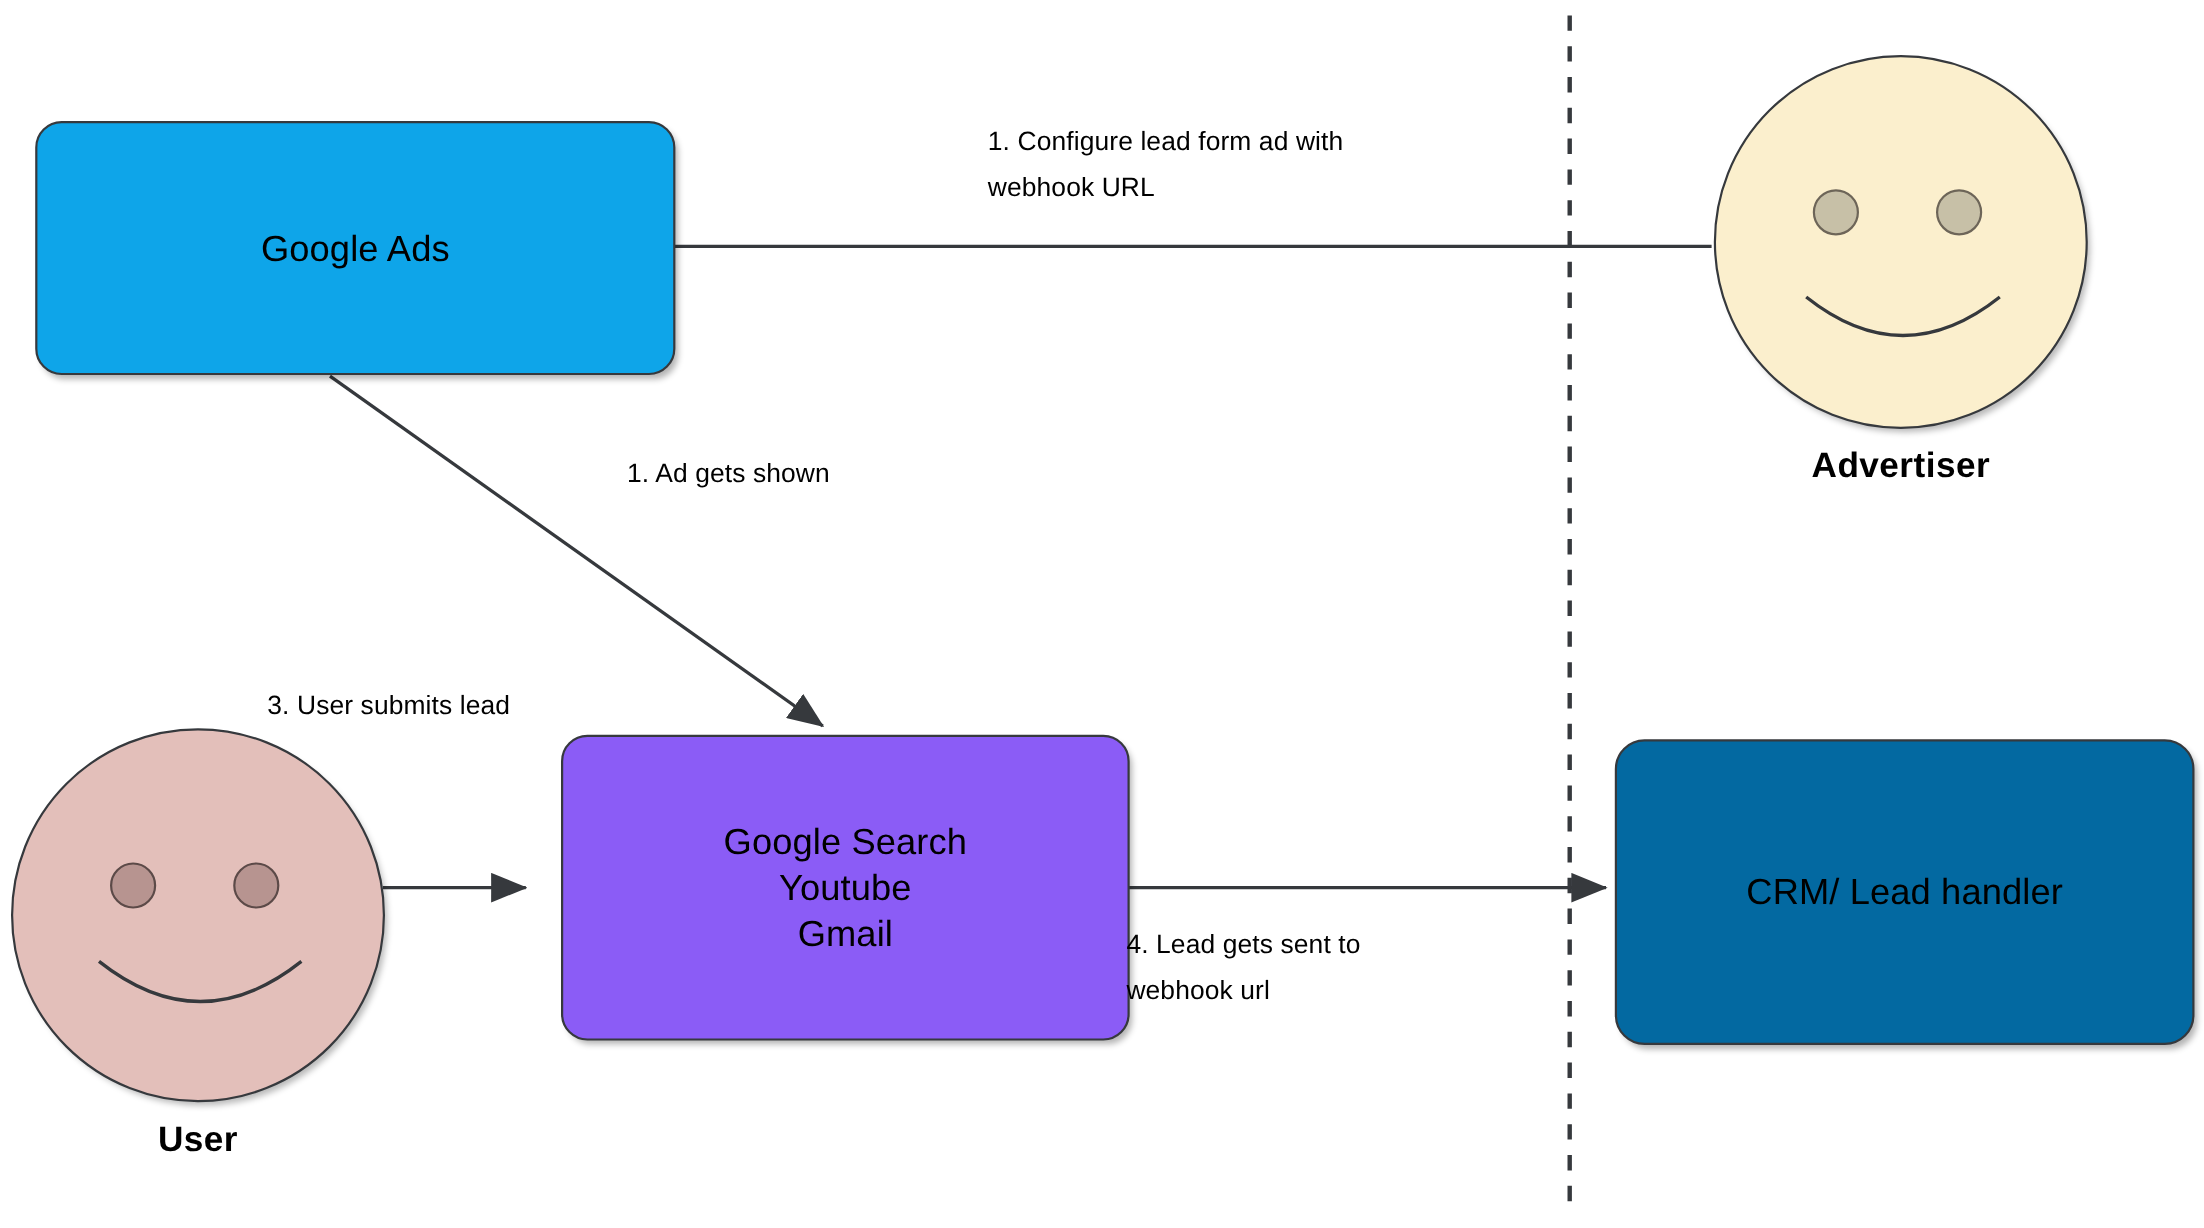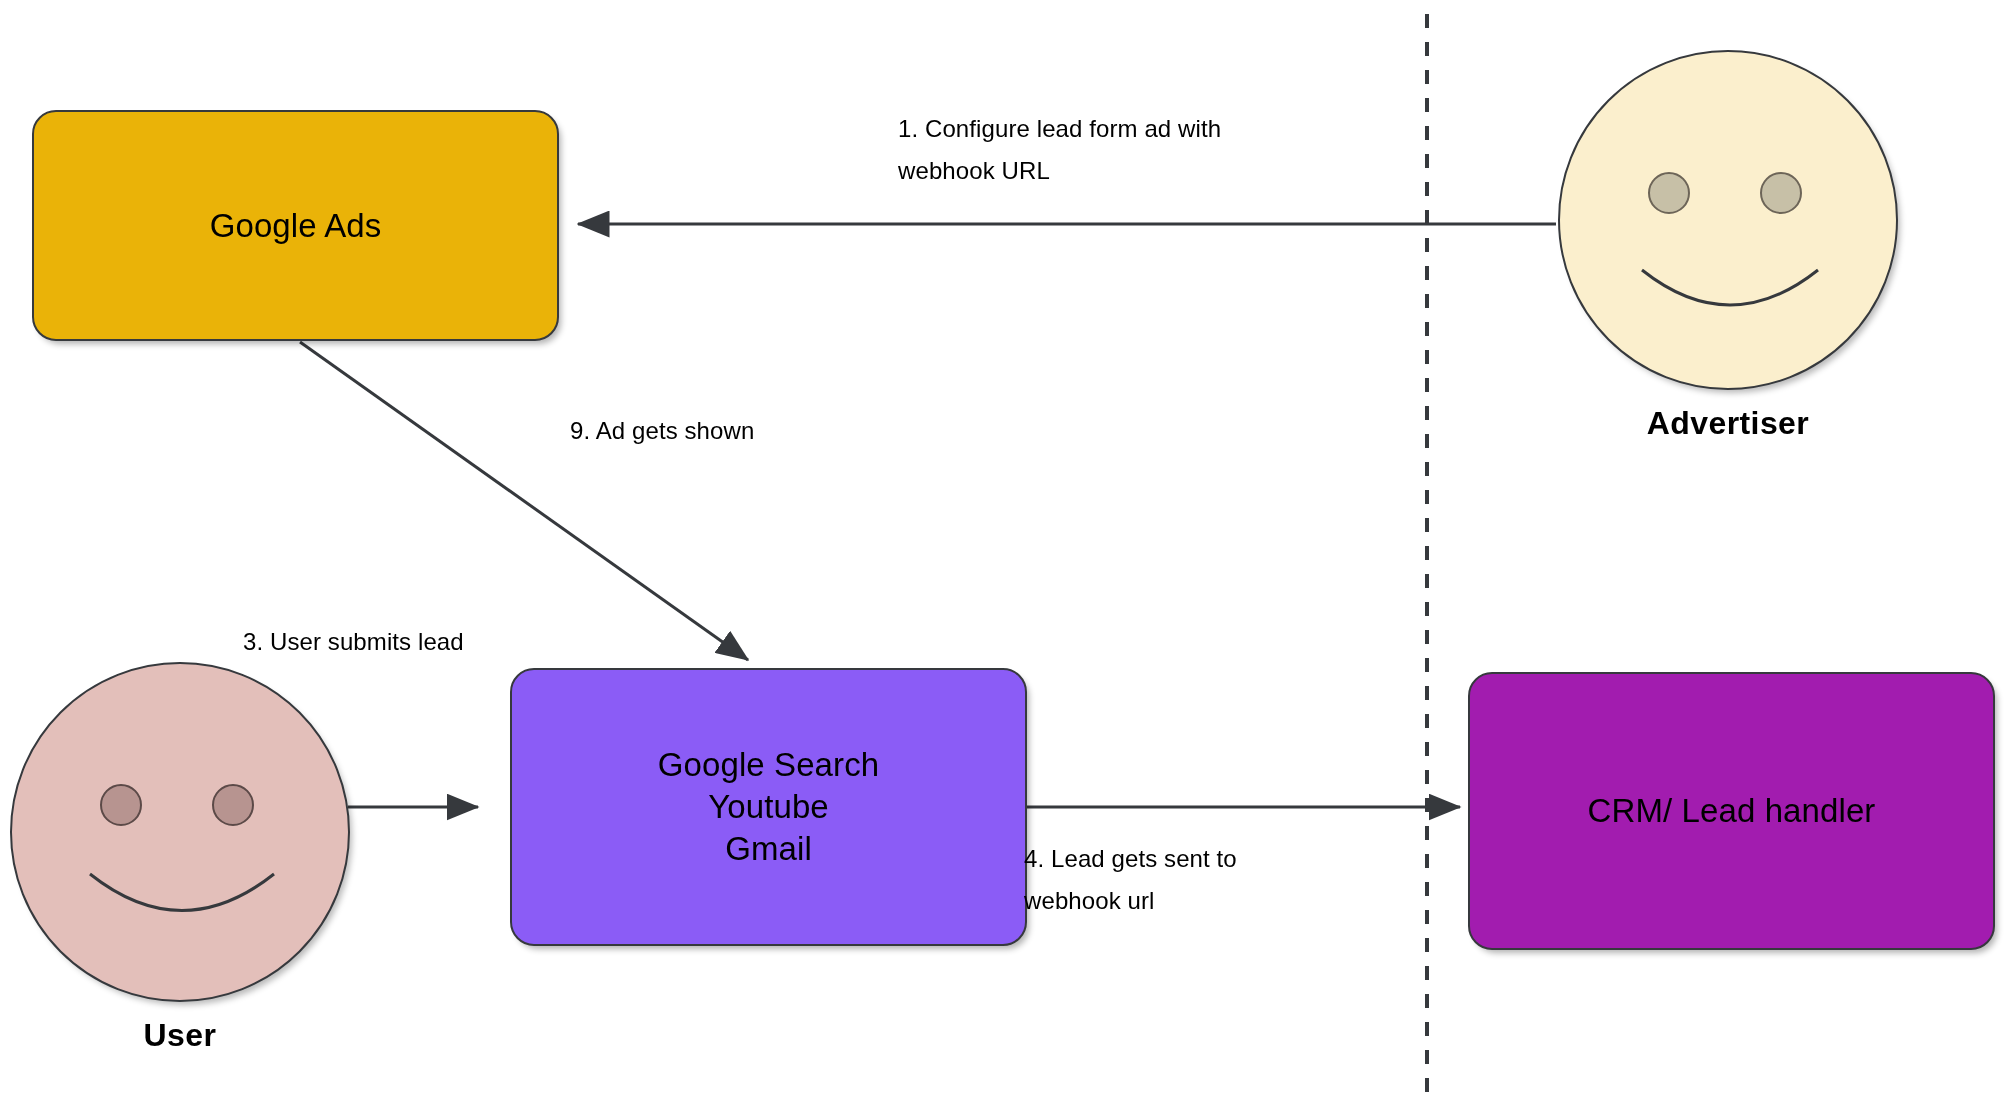--- a/index.html
+++ b/index.html
@@ -39,30 +39,31 @@
     box-shadow: 4px 5px 6px -2px rgba(0,0,0,0.30);
   }
   .node-box .box-label {
     font-size: 33px;
     line-height: 42px;
     color: #000000;
     white-space: pre-line;
     letter-spacing: 0.1px;
   }
   #box-google-ads {
-    left: 32px;  top: 110px;  width: 527px;  height: 231px;
-    background: #eab308;
+    left: 32px;  top: 110px;  width: 582px;  height: 231px;
+    background: #0ea5e9;
   }
   #box-google-properties {
     left: 510px; top: 668px;  width: 517px;  height: 278px;
     background: #8b5cf6;
   }
   #box-crm {
     left: 1468px; top: 672px; width: 527px;  height: 278px;
-    background: #a21caf;
+    background: #0369a1;
+    border-radius: 27px;
   }
   
   .actor {
     position: absolute;
   }
   .actor-face {
     position: absolute;
     left: 0; top: 0;
     border-radius: 50%;
     border: 2px solid #36393d;
@@ -170,18 +171,18 @@
       <div class="eye right"></div>
       <svg width="340" height="340" viewBox="0 0 340 340" style="position:absolute;left:0;top:0;">
         <path d="M78,210 Q170,283 262,210" fill="none" stroke="#36393d" stroke-width="3"></path>
       </svg>
     </div>
     <div class="actor-caption">User</div>
   </div>
 
   <div id="label-step-1" class="edge-label">1.  Configure lead form ad with
 webhook URL</div>
-  <div id="label-step-2" class="edge-label">9.  Ad gets shown</div>
+  <div id="label-step-2" class="edge-label">1.  Ad gets shown</div>
   <div id="label-step-3" class="edge-label">3.  User submits lead</div>
   <div id="label-step-4" class="edge-label">4.  Lead gets sent to
 webhook url</div>
 
 </div>
 
 </body></html>

